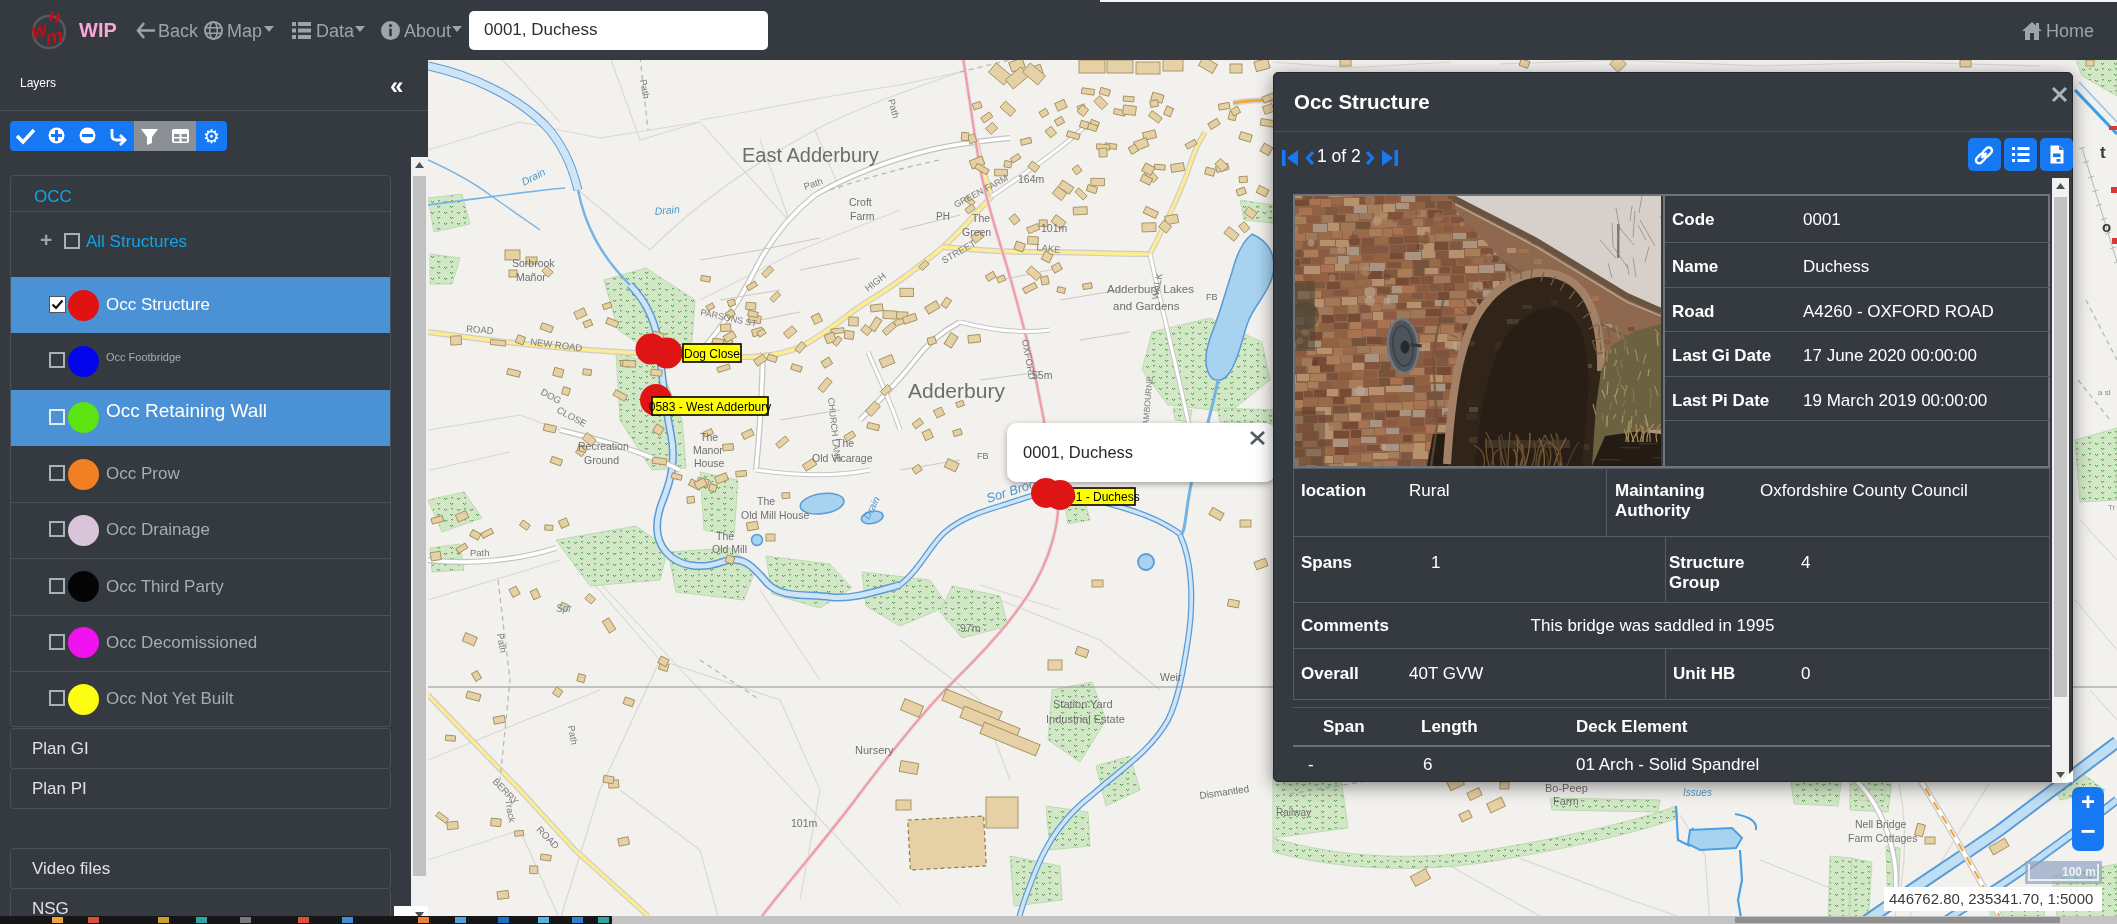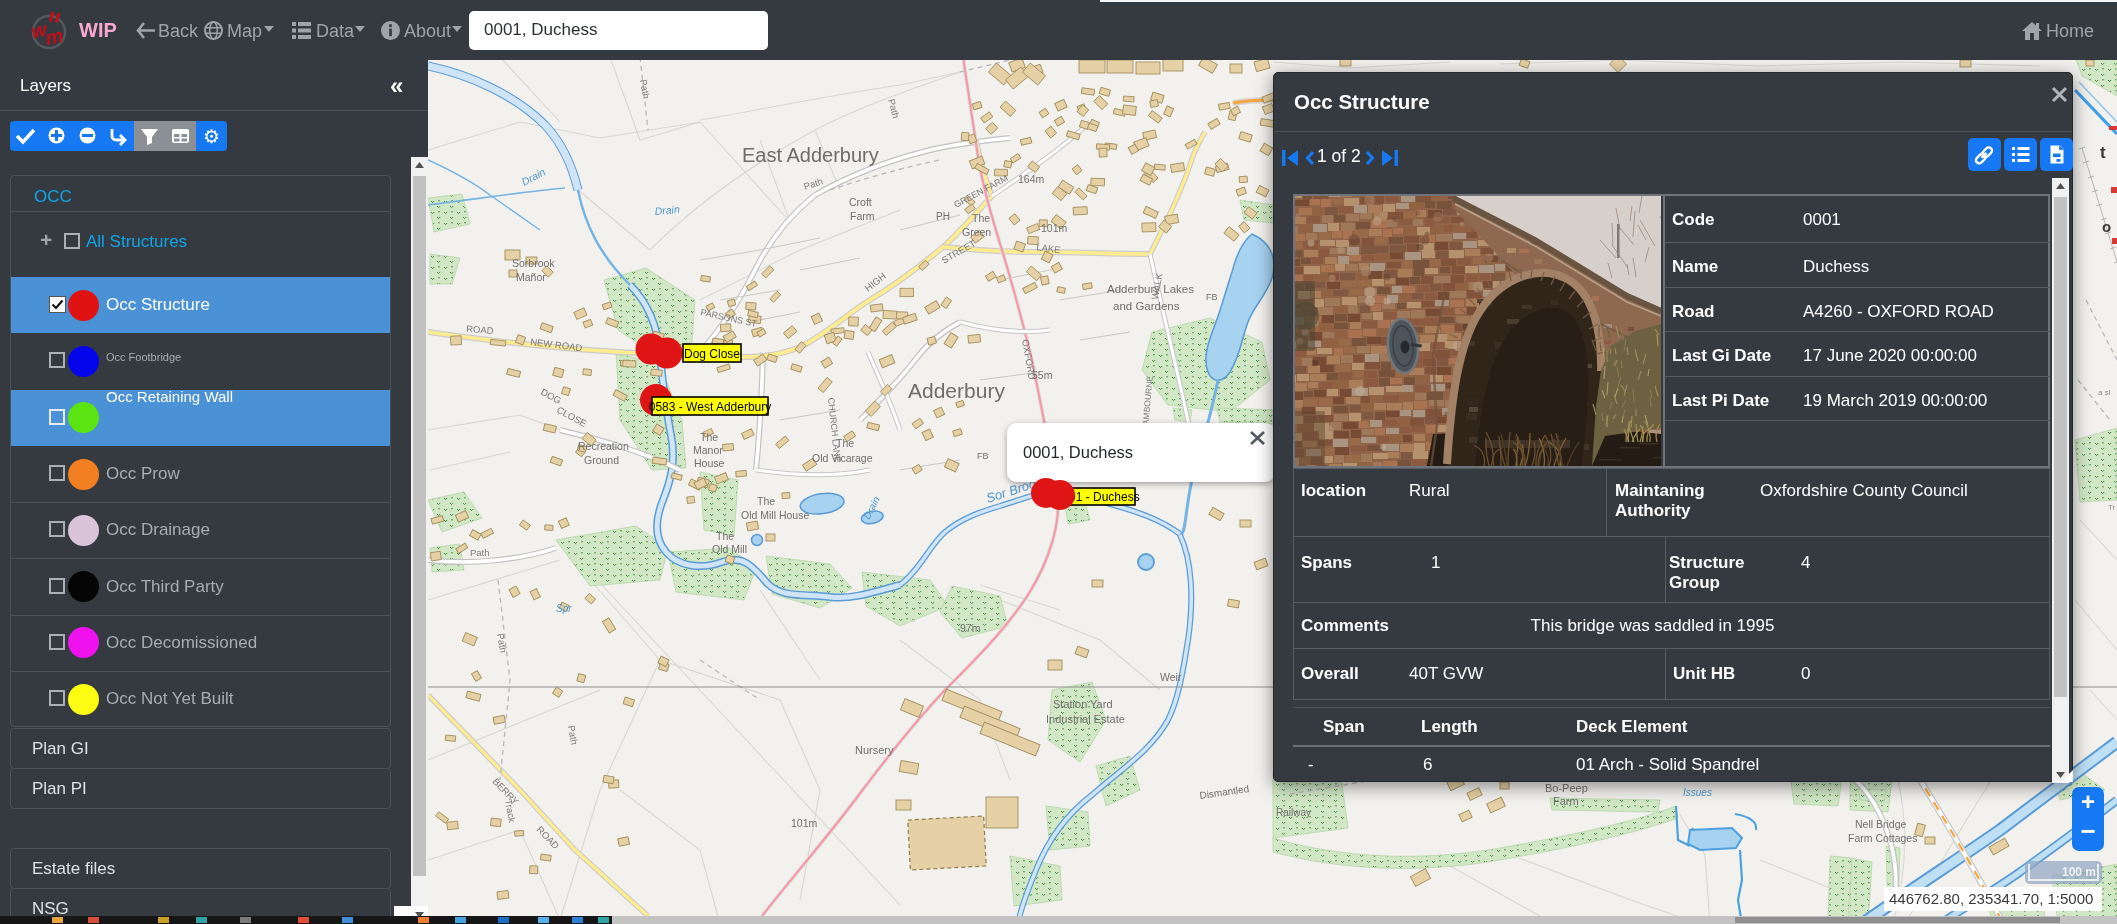--- a/index.html
+++ b/index.html
@@ -6,21 +6,21 @@
 .abs{position:absolute}
 #navbar{position:absolute;left:0;top:0;width:2117px;height:60px;background:#343a40;z-index:30}
 .navtxt{color:#9ea4aa;font-size:18px}
 #sidebar{position:absolute;left:0;top:60px;width:428px;height:864px;background:#343a40;z-index:20}
 .secbox{position:absolute;left:10px;width:381px;height:41px;border:1px solid #4a5158;border-radius:4px;color:#dde1e5;font-size:17px;line-height:39px;padding-left:21px;background:#343a40}
 #panel{position:absolute;left:1273px;top:72px;width:800px;height:710px;background:#343a40;border:1px solid #23272b;border-radius:5px;box-shadow:0 4px 18px rgba(0,0,0,.45);z-index:25;color:#fff}
 .pl{font-weight:bold;font-size:17px;color:#fff}
 .pv{font-size:17px;color:#fff}
 .bbtn{position:absolute;width:33px;height:33px;background:#1678f2;border-radius:5px}
 #zoomctl{position:absolute;left:2072px;top:787px;width:32px;height:64px;background:#1678f2;border-radius:7px;z-index:15;color:#fff;text-align:center;font-weight:bold}
-#scalebar{position:absolute;left:2025px;top:861px;width:77px;height:23px;background:rgba(145,165,195,.72);border-radius:5px;z-index:15}
+#scalebar{position:absolute;left:2025px;top:861px;width:77px;height:23px;background:rgba(145,165,195,.72);border-radius:0;z-index:15}
 #scalebar .inner{position:absolute;left:3px;right:3px;top:3px;bottom:3px;border:2px solid rgba(255,255,255,.75);border-top:none}
 #scalebar .txt{position:absolute;right:6px;top:4px;color:#eef2f8;font-size:12px;font-weight:bold}
 #coords{position:absolute;left:1884px;top:887px;width:218px;height:24px;background:#fff;z-index:15;font-size:15px;color:#3a3a3a;line-height:24px;padding-left:5px;white-space:nowrap}
 #taskbar{position:absolute;left:0;top:916px;width:2117px;height:8px;background:#c3c3c3;z-index:40}
 </style>
 </head><body>
 <div id="navbar">
     <svg class="abs" style="left:28px;top:10px" width="42" height="42" viewBox="0 0 42 42">
 <circle cx="21" cy="22" r="16" fill="none" stroke="#55595e" stroke-width="2.5"></circle>
 <text x="4" y="27" font-size="20" font-style="italic" font-weight="bold" fill="#c40d18" transform="rotate(-12 12 24)">w</text>
@@ -60,21 +60,21 @@
     <div class="abs" style="left:469px;top:11px;width:299px;height:39px;background:#fff;border-radius:5px"></div>
     <div class="abs" style="left:484px;top:20px;font-size:17px;color:#2b2f33">0001, Duchess</div>
     <svg class="abs" style="left:2022px;top:22px" width="20" height="18" viewBox="0 0 20 18">
 <path d="M0 9 L10 0 L20 9 L17 9 L17 18 L12 18 L12 11 L8 11 L8 18 L3 18 L3 9 Z" fill="#9ea4aa"></path>
 <rect x="14" y="1" width="3" height="5" fill="#9ea4aa"></rect>
     </svg>
     <div class="navtxt abs" style="left:2046px;top:21px">Home</div>
     <div class="abs" style="left:1100px;top:0;width:1017px;height:2px;background:#f5f5f5"></div>
   </div>
 <div id="sidebar">
-    <div class="abs" style="left:20px;top:16px;color:#fff;font-size:17px">Layers</div>
+    <div class="abs" style="left:20px;top:16px;color:#fff;font-size:12px">Layers</div>
     <div class="abs" style="left:390px;top:12px;color:#fff;font-size:24px;font-weight:bold">«</div>
     <div class="abs" style="left:0;top:50px;width:428px;height:1px;background:#494f55"></div>
     <div class="abs" style="left:10px;top:61px;width:31px;height:30px;background:#1678f2;border-radius:4px 0 0 4px;"></div>
     <svg class="abs" style="left:10px;top:61px" width="31" height="30" viewBox="0 0 31 30">
       <path d="M7 15 L13 21 L24 9" stroke="#fff" stroke-width="3.5" fill="none"></path>
     </svg>
     <div class="abs" style="left:41px;top:61px;width:31px;height:30px;background:#1678f2;"></div>
     <svg class="abs" style="left:41px;top:61px" width="31" height="30" viewBox="0 0 31 30">
       <circle cx="15.5" cy="14.5" r="8" fill="#fff"></circle>
       <rect x="14" y="9" width="3" height="11" fill="#1678f2"></rect>
@@ -119,21 +119,21 @@
     </svg>
     <div class="abs" style="left:68px;top:230px;width:31px;height:31px;border-radius:50%;background:#e11212"></div>
     <div class="abs" style="left:106px;top:235px;color:#fff;font-size:17px">Occ Structure</div>
     <div class="abs" style="left:49px;top:292px;width:16px;height:16px;border:2px solid #aab0b6"></div>
     <div class="abs" style="left:68px;top:286px;width:31px;height:31px;border-radius:50%;background:#0505ec"></div>
     <div class="abs" style="left:106px;top:291px;color:#a6adb4;font-size:11px">Occ Footbridge</div>
     <div class="abs" style="left:11px;top:330px;width:379px;height:1px;background:#4a5158"></div>
     <div class="abs" style="left:11px;top:330px;width:379px;height:56px;background:#4a91d6"></div>
     <div class="abs" style="left:49px;top:349px;width:16px;height:16px;border:2px solid #e8eaec"></div>
     <div class="abs" style="left:68px;top:342px;width:31px;height:31px;border-radius:50%;background:#5ce312"></div>
-    <div class="abs" style="left:106px;top:328px;color:#fff;font-size:15px">Occ Retaining Wall</div>
+    <div class="abs" style="left:106px;top:340px;color:#fff;font-size:19px">Occ Retaining Wall</div>
     <div class="abs" style="left:49px;top:405px;width:16px;height:16px;border:2px solid #aab0b6"></div>
     <div class="abs" style="left:68px;top:399px;width:31px;height:31px;border-radius:50%;background:#f28022"></div>
     <div class="abs" style="left:106px;top:404px;color:#a6adb4;font-size:17px">Occ Prow</div>
     <div class="abs" style="left:11px;top:442px;width:379px;height:1px;background:#4a5158"></div>
     <div class="abs" style="left:49px;top:461px;width:16px;height:16px;border:2px solid #aab0b6"></div>
     <div class="abs" style="left:68px;top:455px;width:31px;height:31px;border-radius:50%;background:#d9c4da"></div>
     <div class="abs" style="left:106px;top:460px;color:#a6adb4;font-size:17px">Occ Drainage</div>
     <div class="abs" style="left:11px;top:498px;width:379px;height:1px;background:#4a5158"></div>
     <div class="abs" style="left:49px;top:518px;width:16px;height:16px;border:2px solid #aab0b6"></div>
     <div class="abs" style="left:68px;top:511px;width:31px;height:31px;border-radius:50%;background:#050505"></div>
@@ -141,21 +141,21 @@
     <div class="abs" style="left:11px;top:555px;width:379px;height:1px;background:#4a5158"></div>
     <div class="abs" style="left:49px;top:574px;width:16px;height:16px;border:2px solid #aab0b6"></div>
     <div class="abs" style="left:68px;top:567px;width:31px;height:31px;border-radius:50%;background:#ef12ef"></div>
     <div class="abs" style="left:106px;top:573px;color:#a6adb4;font-size:17px">Occ Decomissioned</div>
     <div class="abs" style="left:11px;top:611px;width:379px;height:1px;background:#4a5158"></div>
     <div class="abs" style="left:49px;top:630px;width:16px;height:16px;border:2px solid #aab0b6"></div>
     <div class="abs" style="left:68px;top:624px;width:31px;height:31px;border-radius:50%;background:#fdfd13"></div>
     <div class="abs" style="left:106px;top:629px;color:#a6adb4;font-size:17px">Occ Not Yet Built</div>
     <div class="secbox" style="top:668px">Plan GI</div>
     <div class="secbox" style="top:708px">Plan PI</div>
-    <div class="secbox" style="top:788px">Estate files</div>
+    <div class="secbox" style="top:788px">Video files</div>
     <div class="secbox" style="top:828px">NSG</div>
     <div class="abs" style="left:411px;top:97px;width:17px;height:767px;background:#f1f1f1"></div>
     <svg class="abs" style="left:411px;top:97px" width="17" height="17">
       <path d="M4 11 L8.5 5 L13 11 Z" fill="#505050"></path>
     </svg>
     <div class="abs" style="left:413px;top:116px;width:13px;height:700px;background:#c1c1c1"></div>
     <div class="abs" style="left:394px;top:846px;width:34px;height:18px;background:#fff"></div>
     <svg class="abs" style="left:411px;top:847px" width="17" height="16">
       <path d="M4 5 L8.5 11 L13 5 Z" fill="#505050"></path>
     </svg>

